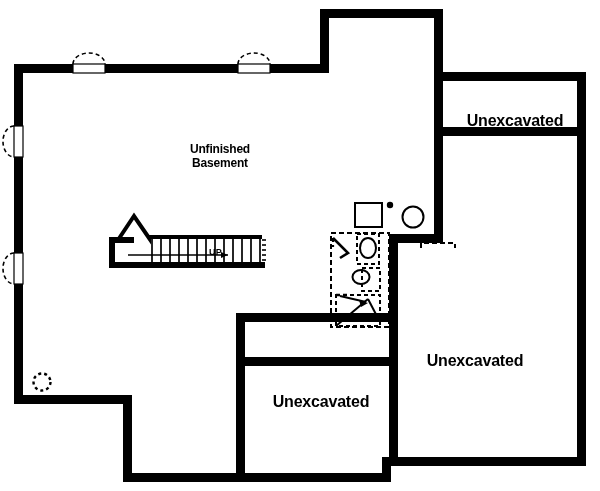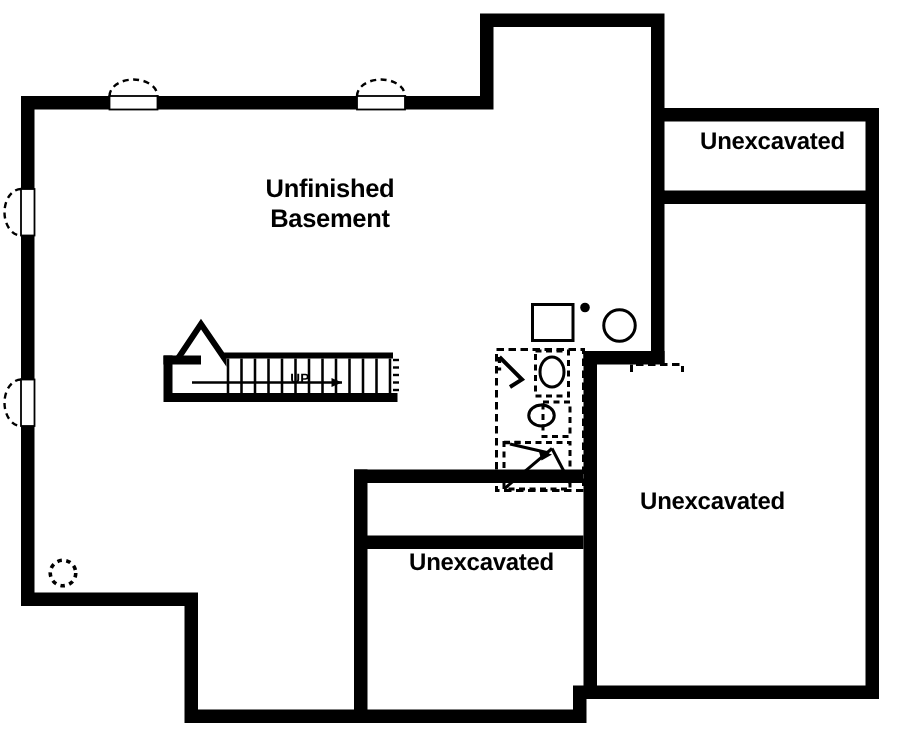--- a/index.html
+++ b/index.html
@@ -27,26 +27,27 @@
   }
   .room-label {
     position: absolute;
     font-family: "Liberation Sans", sans-serif;
     font-weight: bold;
     color: #000000;
     text-align: center;
     line-height: 1.18;
     white-space: pre-line;
     letter-spacing: -0.2px;
+    margin-top: 26px;
   }
   .lbl-unfinished-basement {
     left: 140px;
     top: 116px;
     width: 160px;
-    font-size: 17px;
+    font-size: 12px;
   }
   .lbl-unexcavated-ne {
     left: 440px;
     top: 86px;
     width: 150px;
     font-size: 16px;
   }
   .lbl-unexcavated-se {
     left: 400px;
     top: 326px;
@@ -65,21 +66,21 @@
     width: 72px;
     font-size: 15px;
   }
   .lbl-up {
     position: absolute;
     left: 178px;
     top: 247px;
     width: 44px;
     font-size: 9px;
     font-weight: bold;
-    text-align: center;
+    text-align: right;
     color: #000;
     letter-spacing: 0.3px;
   }
 </style>
 </head>
 <body>
 
 <div id="plan-root">
 
   <svg id="plan-svg" viewBox="0 0 600 491" xmlns="http://www.w3.org/2000/svg">

